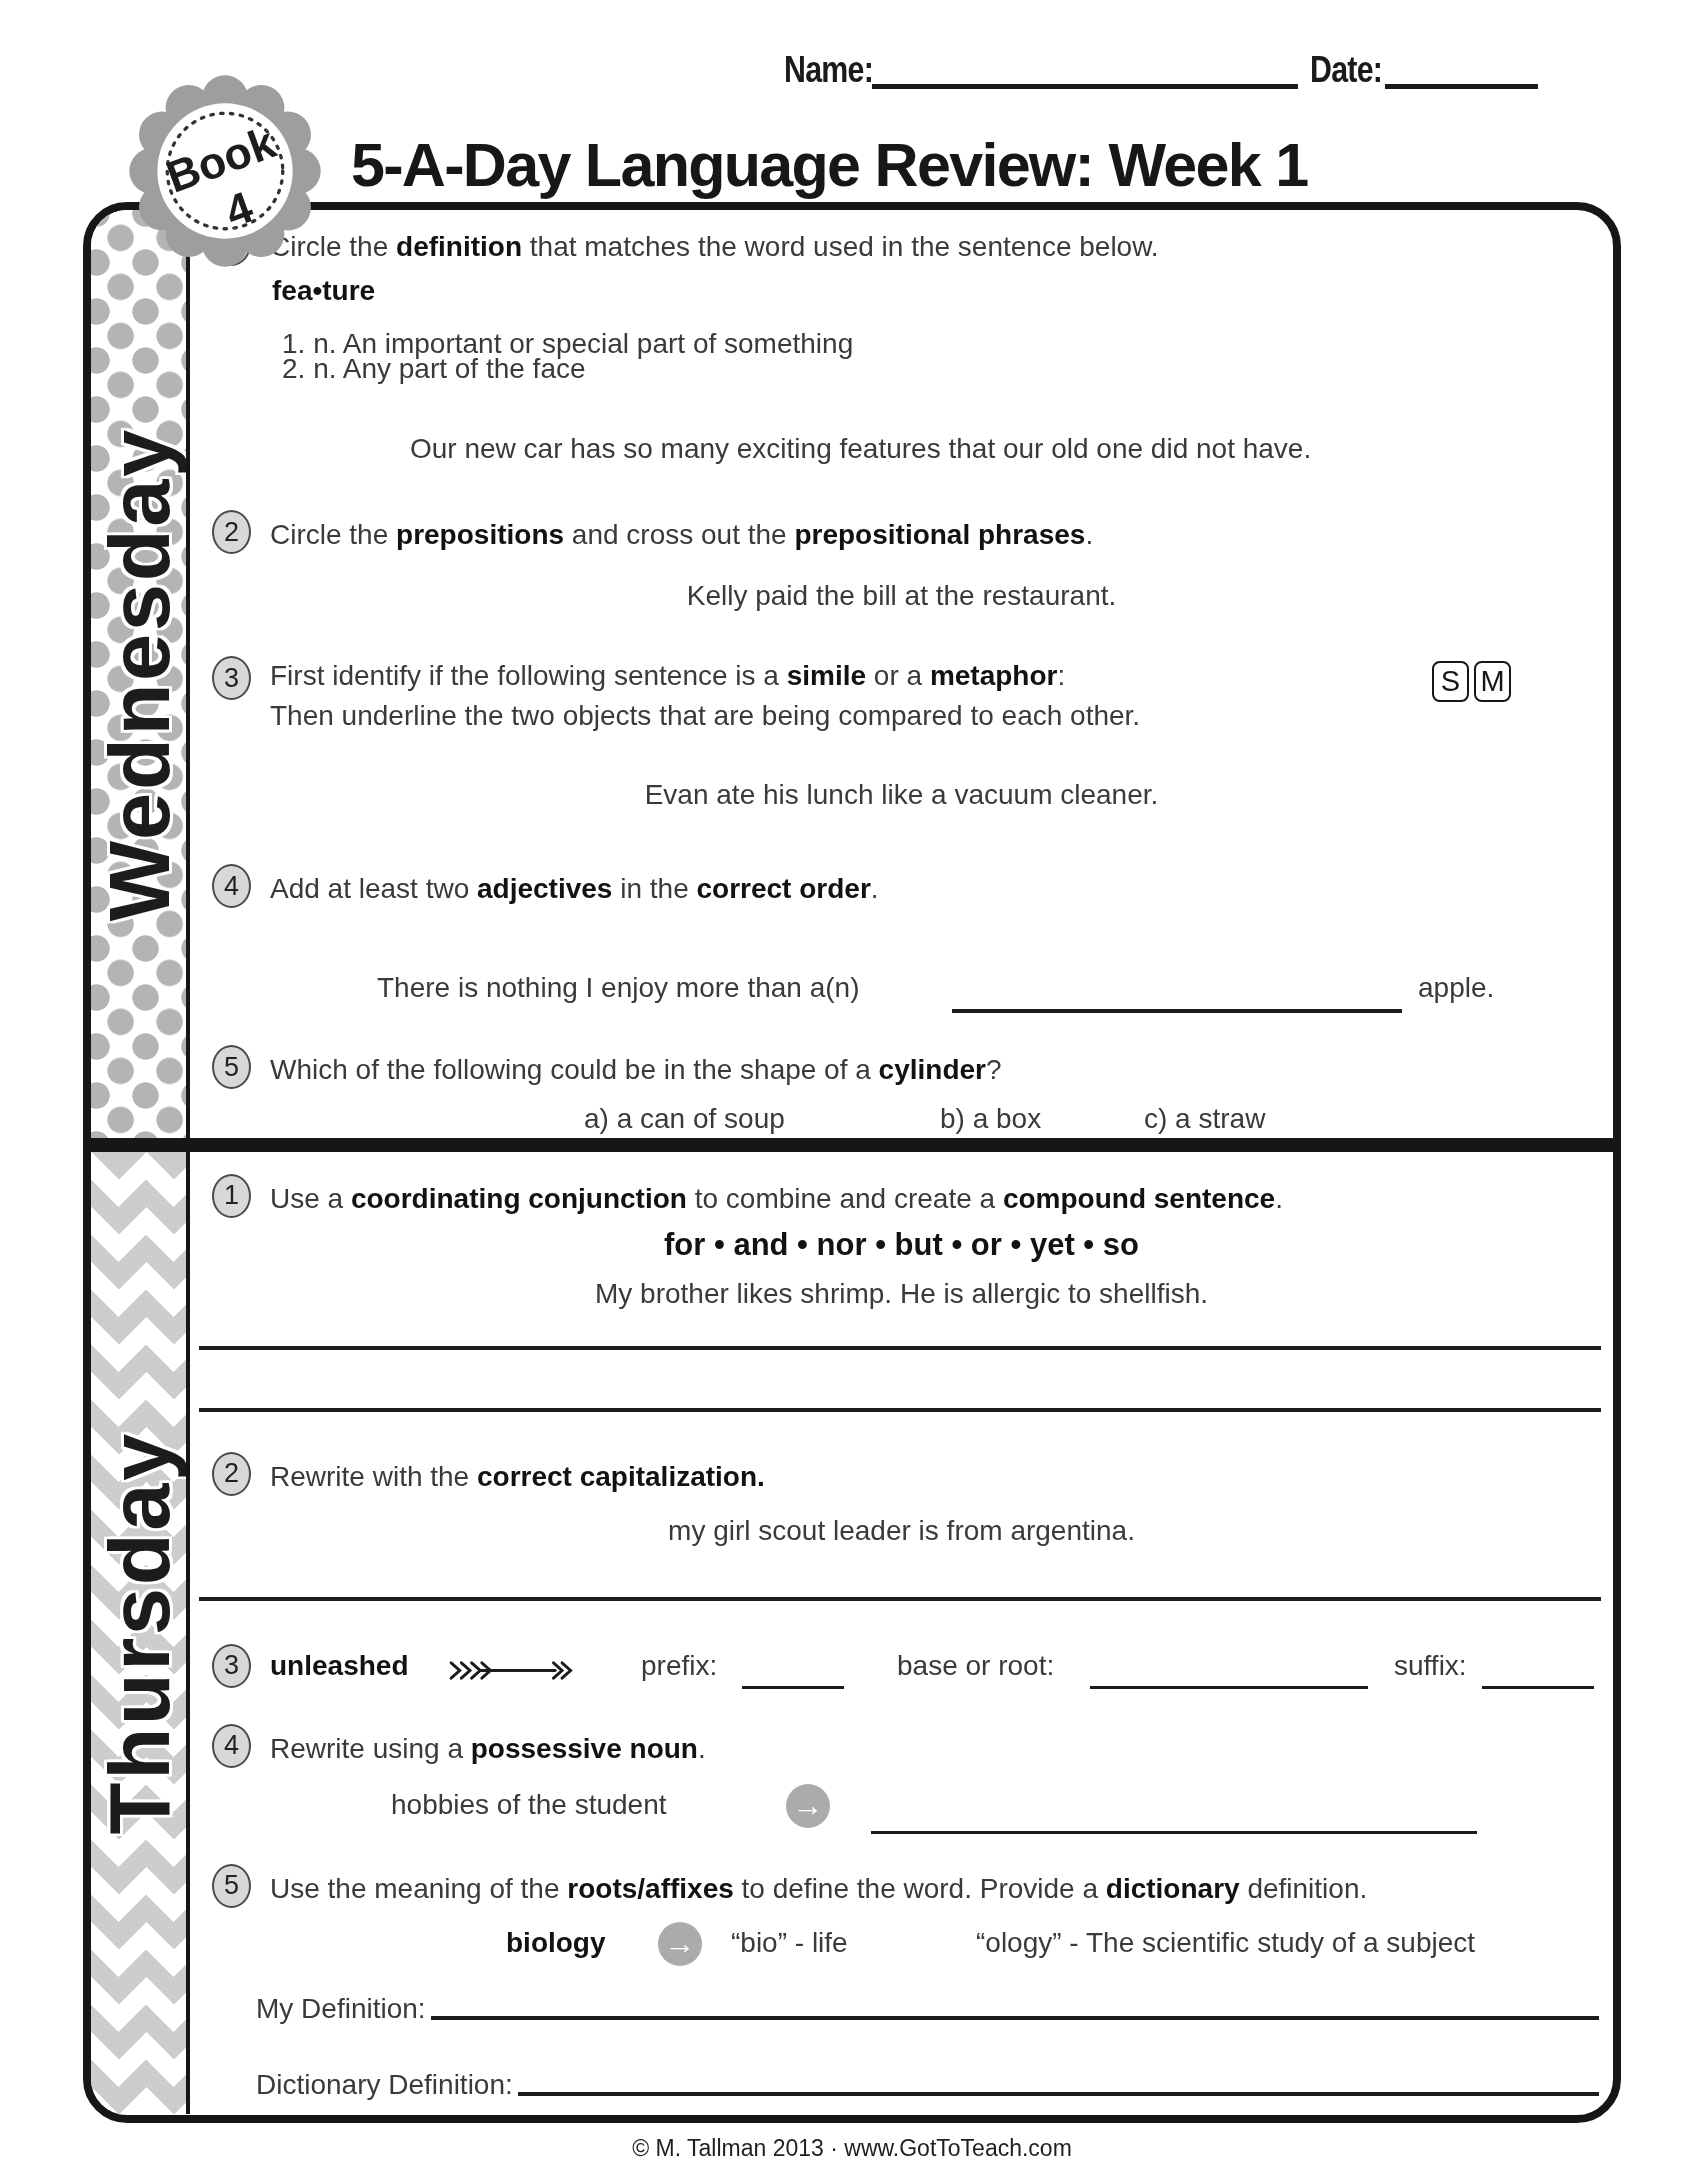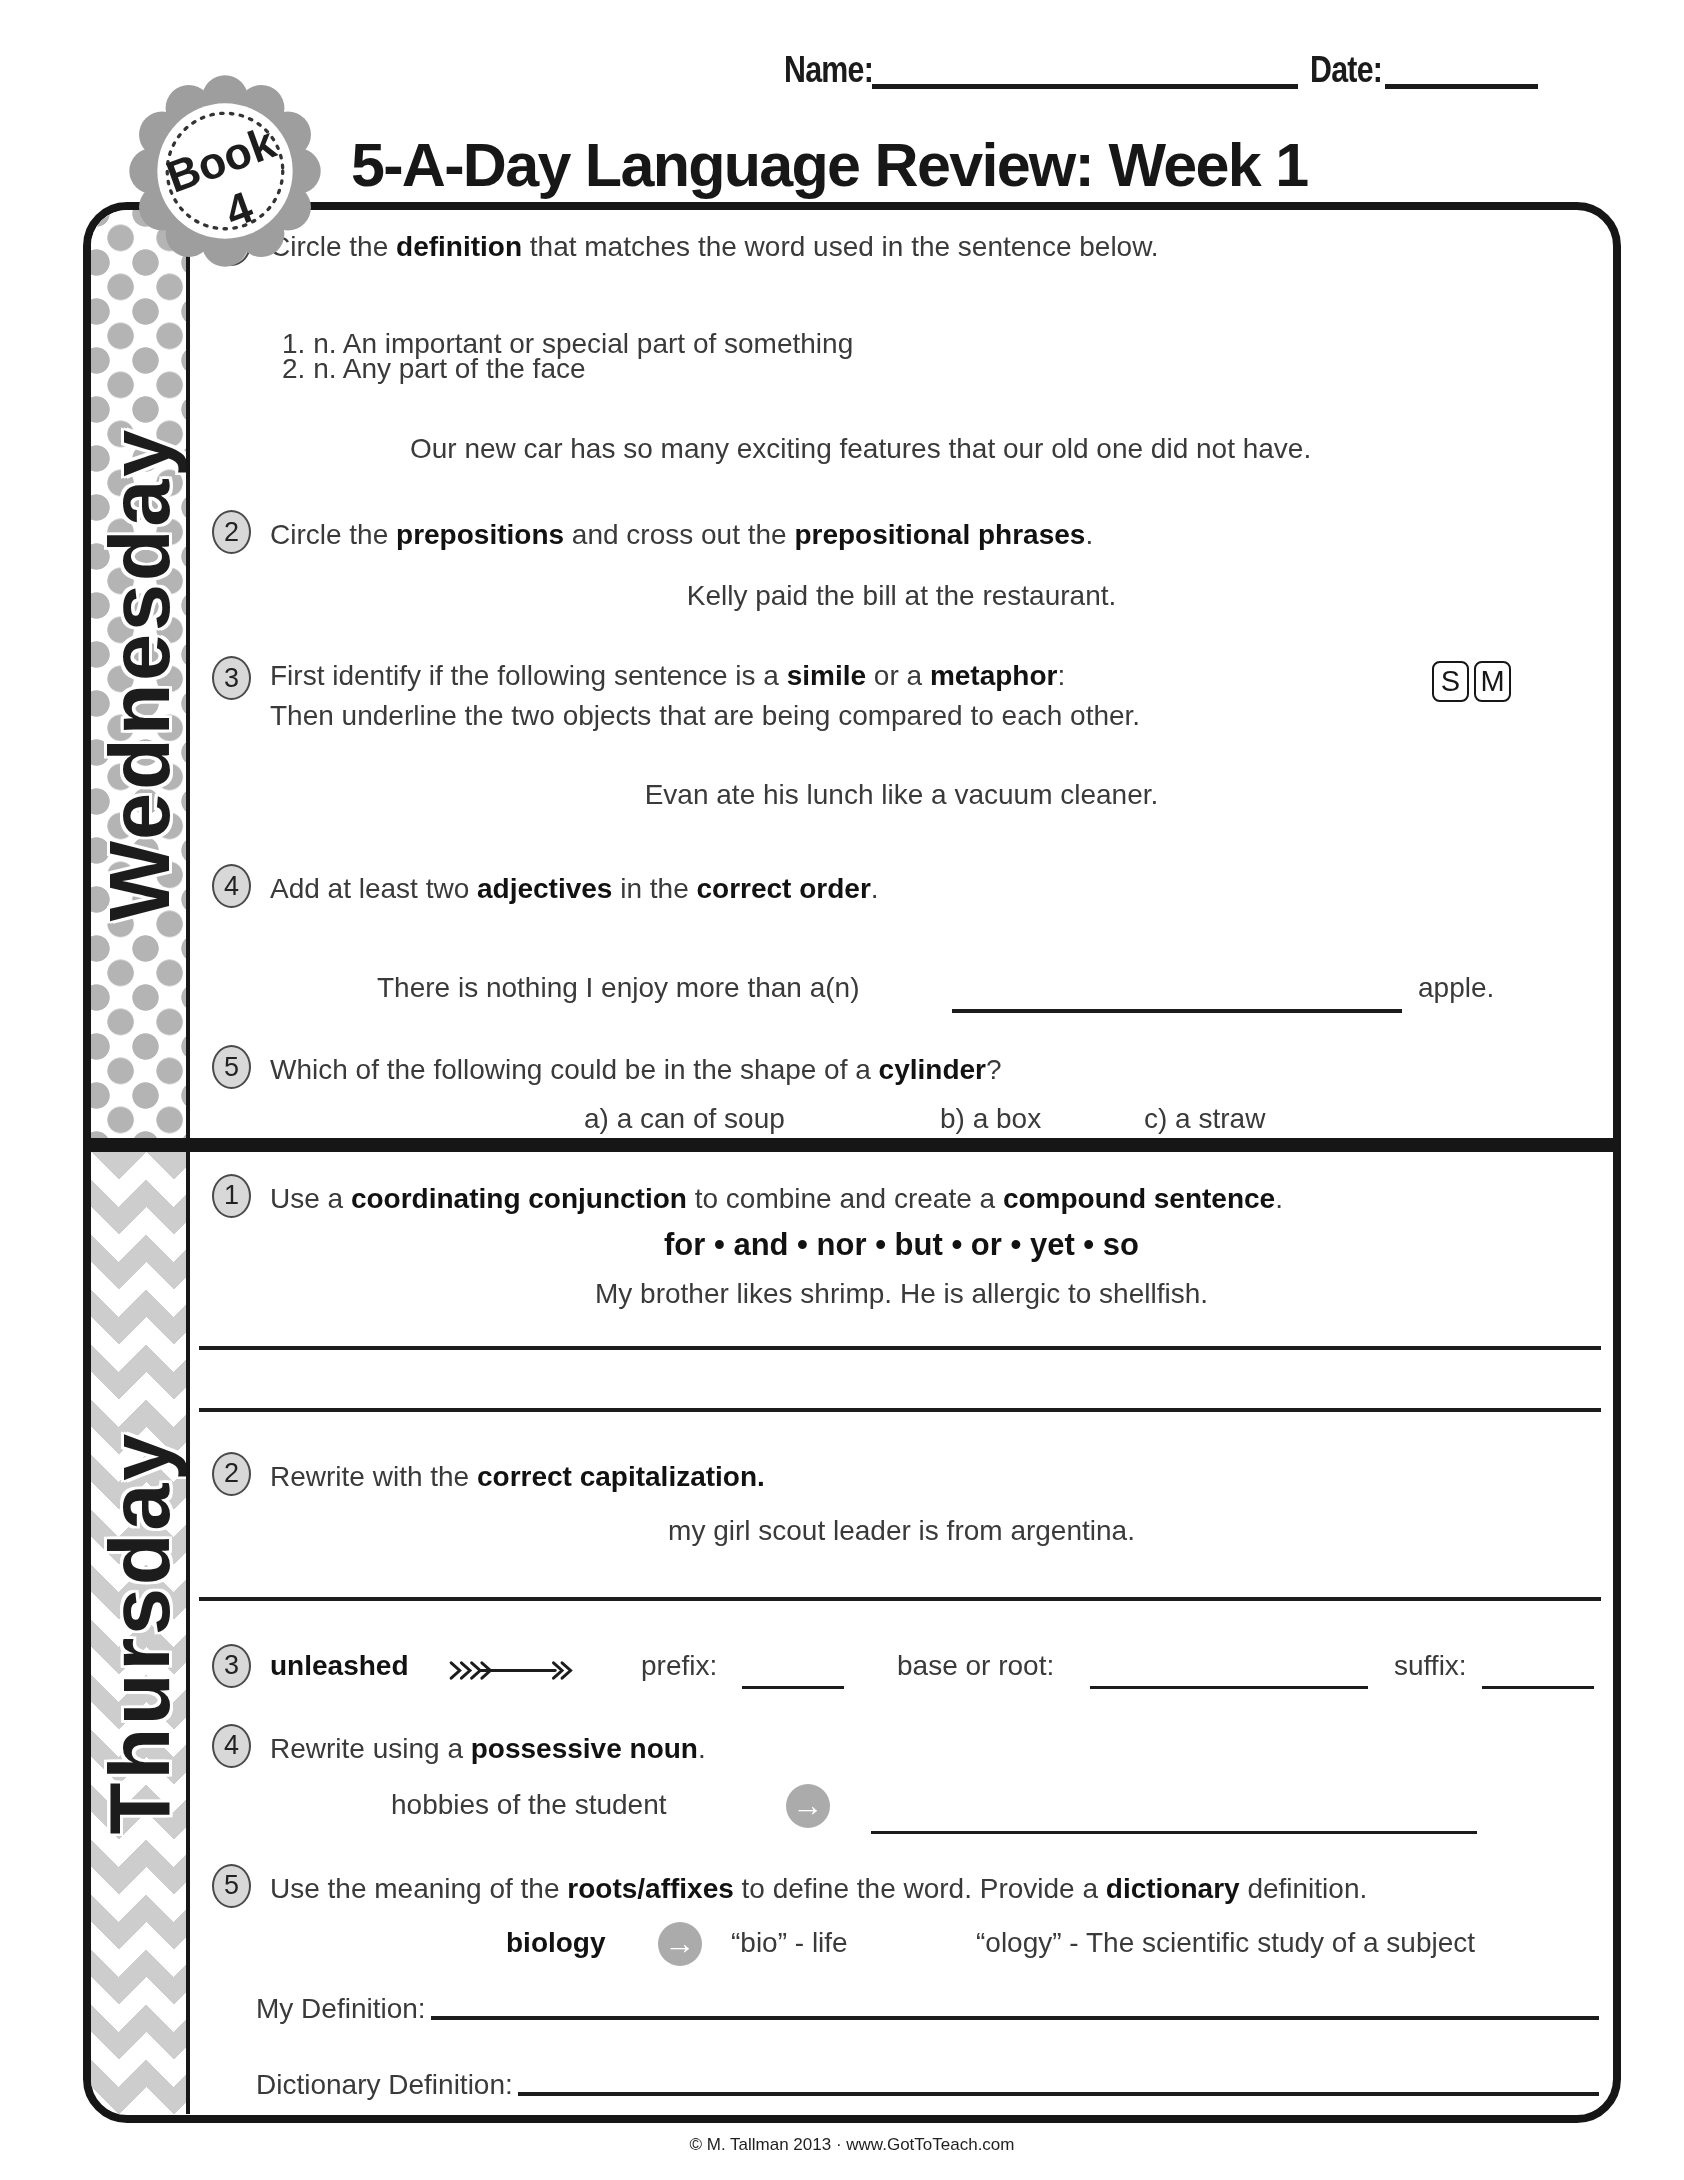--- a/index.html
+++ b/index.html
@@ -38,21 +38,21 @@
   .pos{position:absolute;top:0;}
   .blank-line{position:absolute;border-bottom:4.3px solid #1c1c1c;height:0;}
   .ublank{position:absolute;border-bottom:3.4px solid #1c1c1c;height:37px;}
   .sm-wrap{margin-left:auto;margin-right:85px;display:flex;gap:5.1px;padding-top:5.1px;}
   .sm-box{width:37px;height:41px;border:2.6px solid #161616;border-radius:7.7px;display:flex;align-items:center;justify-content:center;font-size:29px;color:#161616;box-sizing:border-box;background:#fff;}
   .conj{font-size:31px;font-weight:bold;color:#121212;}
   .circle-arrow{position:absolute;width:44px;height:44px;border-radius:50%;background:#ababab;color:#fff;display:flex;align-items:center;justify-content:center;font-size:31px;font-weight:bold;}
   .def-row{position:absolute;left:22px;right:13.6px;display:flex;align-items:flex-end;}
   .def-row .txt{padding-right:5.1px;}
   .line-fill{flex:1;border-bottom:4.3px solid #1c1c1c;margin-bottom:5.1px;}
-  .footer{position:absolute;top:2135px;left:83px;width:1538px;text-align:center;font-size:17px;color:#1f1f1f;letter-spacing:0;}
+  .footer{position:absolute;top:2135px;left:83px;width:1538px;text-align:center;font-size:23px;color:#1f1f1f;letter-spacing:0;}
   .arrow-svg{position:absolute;top:12px;}
 </style>
 </head>
 <body>
 
 <div class="name-date">
   <span class="hand">Name:</span>
   <span class="name-line"></span>
   <span class="hand">Date:</span>
   <span class="date-line"></span>
@@ -89,20 +89,23 @@
   <div class="day-section wed">
     <div class="sidebar dots">
       <span class="day-label">Wednesday</span>
     </div>
     <div class="content">
 
       <div class="q-row" style="top:12px;">
         <span class="qnum">1</span>
         <div class="prompt"><span>Circle the </span><span class="b">definition</span><span> that matches the word used in the sentence below.</span></div>
       </div>
+      <div class="abs-row" style="top:65px;left:82px;">
+        <span class="txt bold-word">fea•ture</span>
+      </div>
       <div class="abs-row" style="top:118px;left:92px;">
         <span class="txt">1. n. An important or special part of something</span>
       </div>
       <div class="abs-row" style="top:143px;left:92px;">
         <span class="txt">2. n.  Any part of the face</span>
       </div>
       <div class="abs-row" style="top:223px;left:220px;">
         <span class="txt">Our new car has so many exciting features that our old one did not have.</span>
       </div>
 

